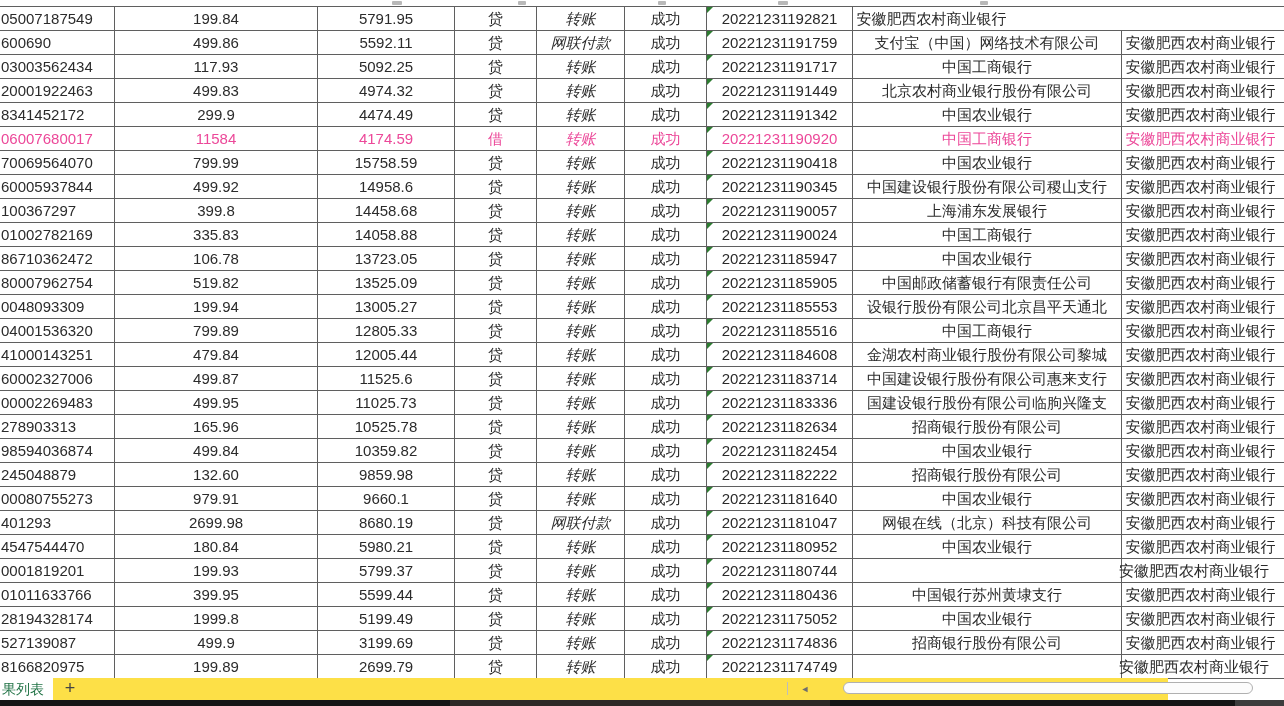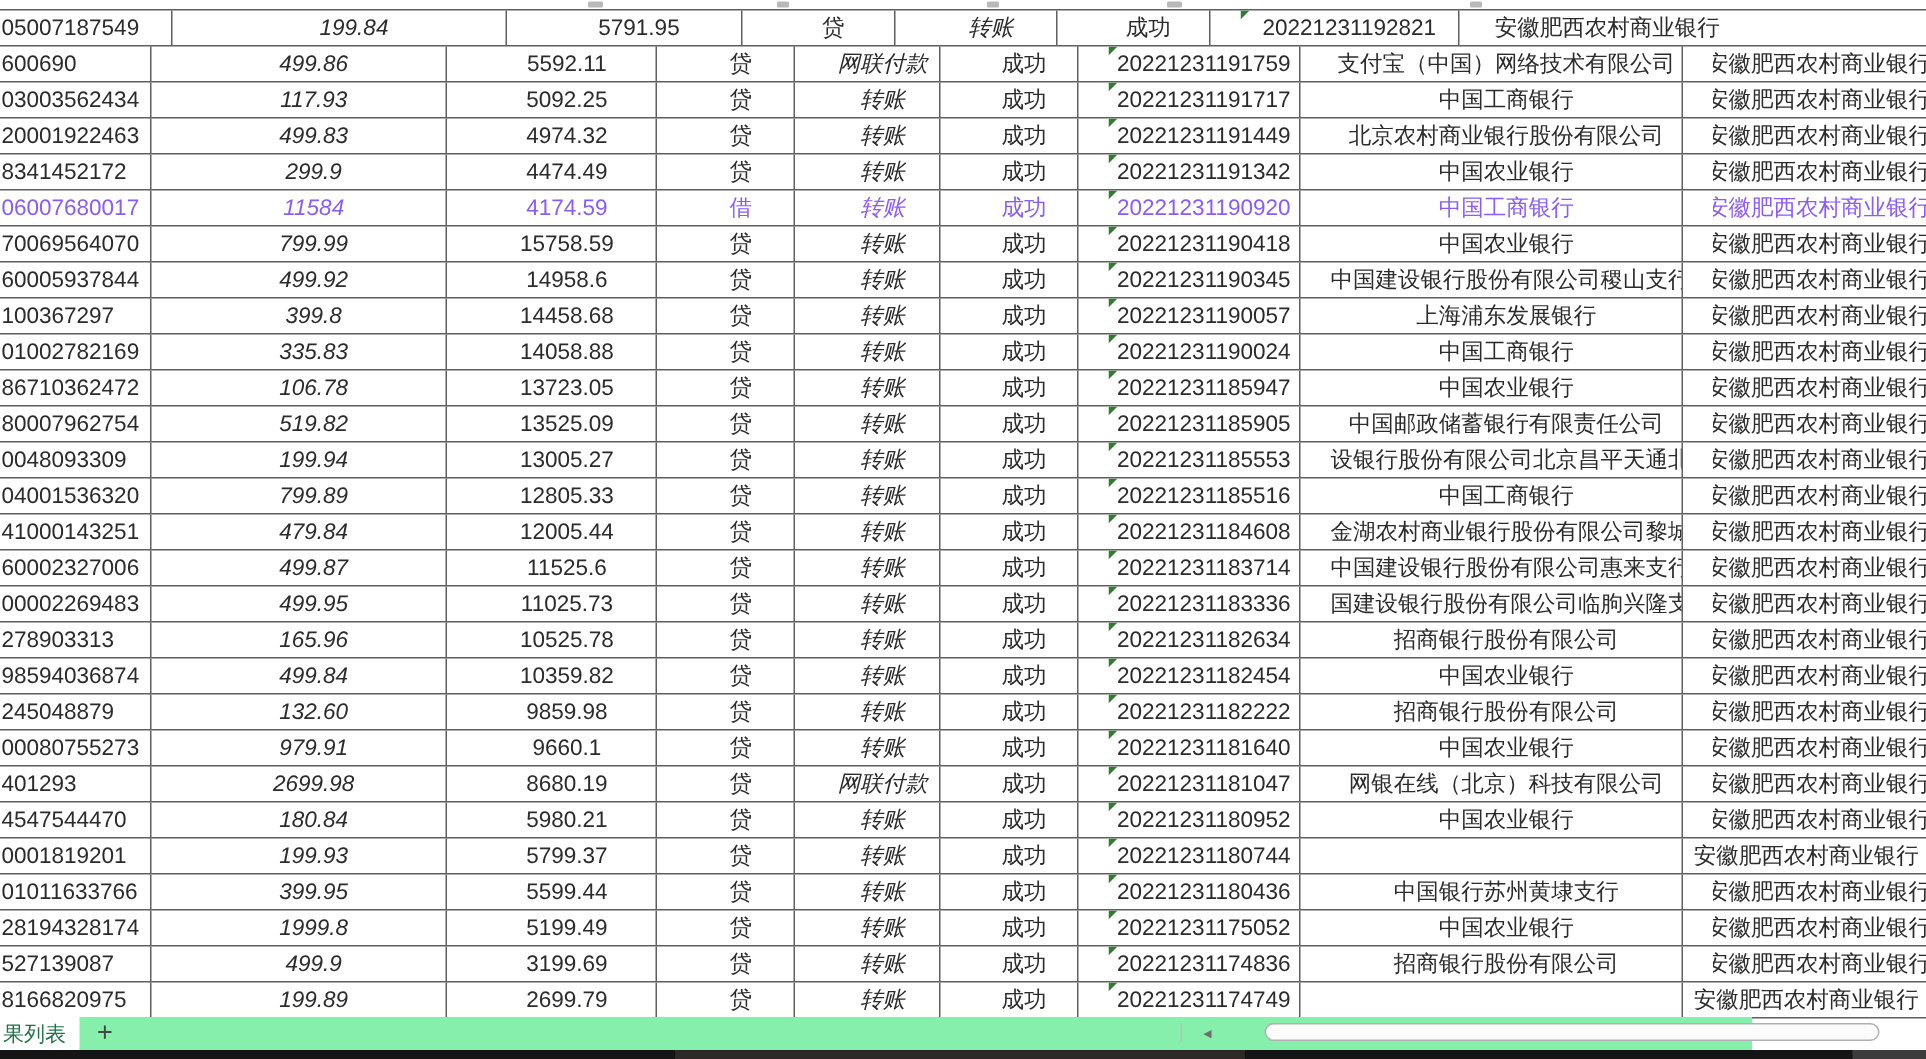--- a/index.html
+++ b/index.html
@@ -5,40 +5,40 @@
   html,body{margin:0;padding:0;background:#888;}
   #screen{
     position:relative;width:1284px;height:706px;background:#ffffff;overflow:hidden;
     font-family:"Liberation Sans","DejaVu Sans",sans-serif;color:#2b2b2b;
   }
   
   .remnant{position:absolute;top:1px;height:4px;background:#b9b9b9;border-radius:1px;}
 
   
   #grid{position:absolute;left:0;top:6px;width:1284px;border-top:1px solid #5f5f5f;}
-  .row{display:flex;height:24px;box-sizing:border-box;border-bottom:1px solid #5f5f5f;font-size:15px;line-height:23px;gap:20px;}
+  .row{display:flex;height:24px;box-sizing:border-box;border-bottom:1px solid #5f5f5f;font-size:15px;line-height:23px;}
   .cell{box-sizing:border-box;border-right:1px solid #5f5f5f;overflow:hidden;white-space:nowrap;text-align:center;}
   .c-account{width:115px;text-align:left;padding-left:1px;}
-  .c-amount{width:203px;font-style:italic;}
+  .c-amount{width:203px;}
   .c-balance{width:137px;}
   .c-type{width:82px;}
   .c-method{width:88px;font-style:italic;}
   .c-status{width:82px;}
   .c-ts{width:146px;position:relative;}
   .c-bank{width:269px;}
   .c-last{width:162px;border-right:none;}
   .c-last span{display:inline-block;margin-left:-5px;white-space:nowrap;}
   .c-last.shift{overflow:visible;}
   .c-last.shift span{margin-left:-18px;}
   .tri{position:absolute;left:0;top:0;width:0;height:0;
        border-top:6px solid #2e7d32;border-right:6px solid transparent;}
-  .row.hl .cell{color:#8b5cf6;}
+  .row.hl .cell{color:#ec4899;}
 
   
-  #bottombar{position:absolute;left:0;top:678px;width:1168px;height:22px;background:#86efac;}
+  #bottombar{position:absolute;left:0;top:678px;width:1168px;height:22px;background:#fde047;}
   #activetab{position:absolute;left:0;top:0;width:53px;height:22px;background:#ffffff;
      color:#217346;font-size:14px;line-height:22px;padding-left:2px;box-sizing:border-box;overflow:hidden;white-space:nowrap;}
   #newsheet{position:absolute;left:58px;top:0;width:24px;height:22px;font-size:18px;line-height:21px;
      color:#444;text-align:center;}
   #sb-divider{position:absolute;left:787px;top:4px;width:1px;height:13px;background:#bdbdbd;}
   #sb-left{position:absolute;left:797px;top:2px;width:16px;height:18px;color:#6e6e6e;font-size:9px;line-height:18px;text-align:center;}
   #sb-thumb{position:absolute;left:843px;top:4px;width:410px;height:12px;background:#fcfcfc;
      border:1px solid #b0b0b0;border-radius:7px;box-sizing:border-box;}
 
   

